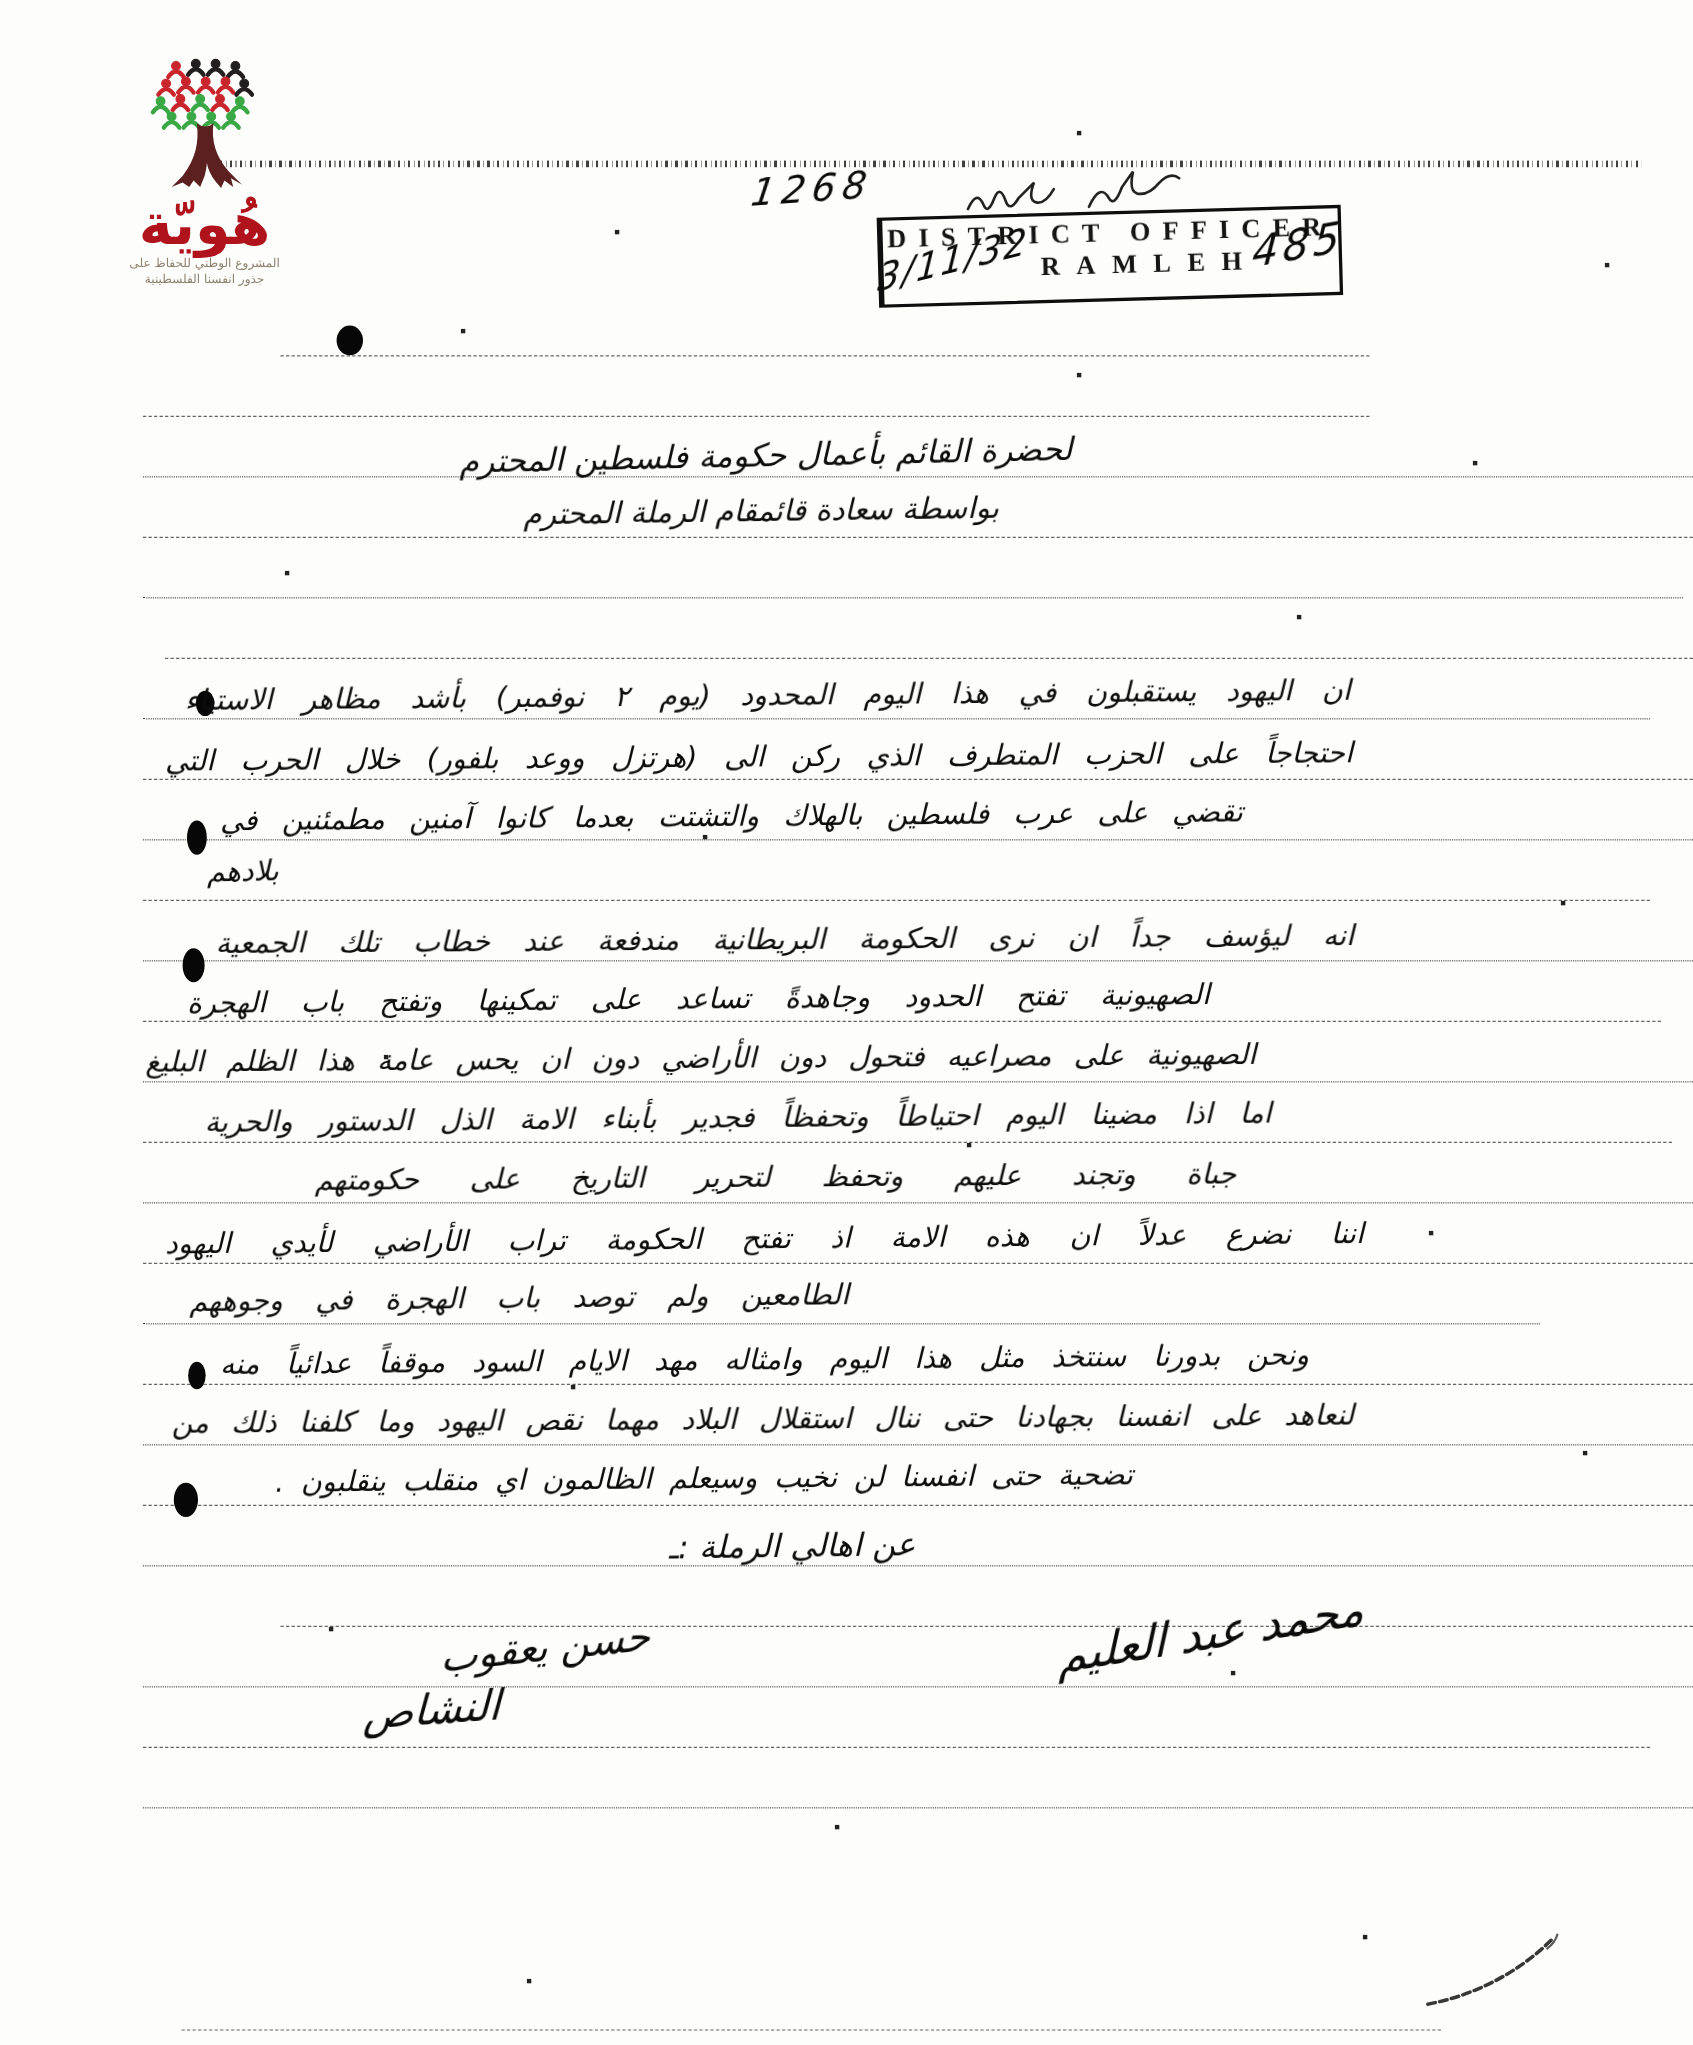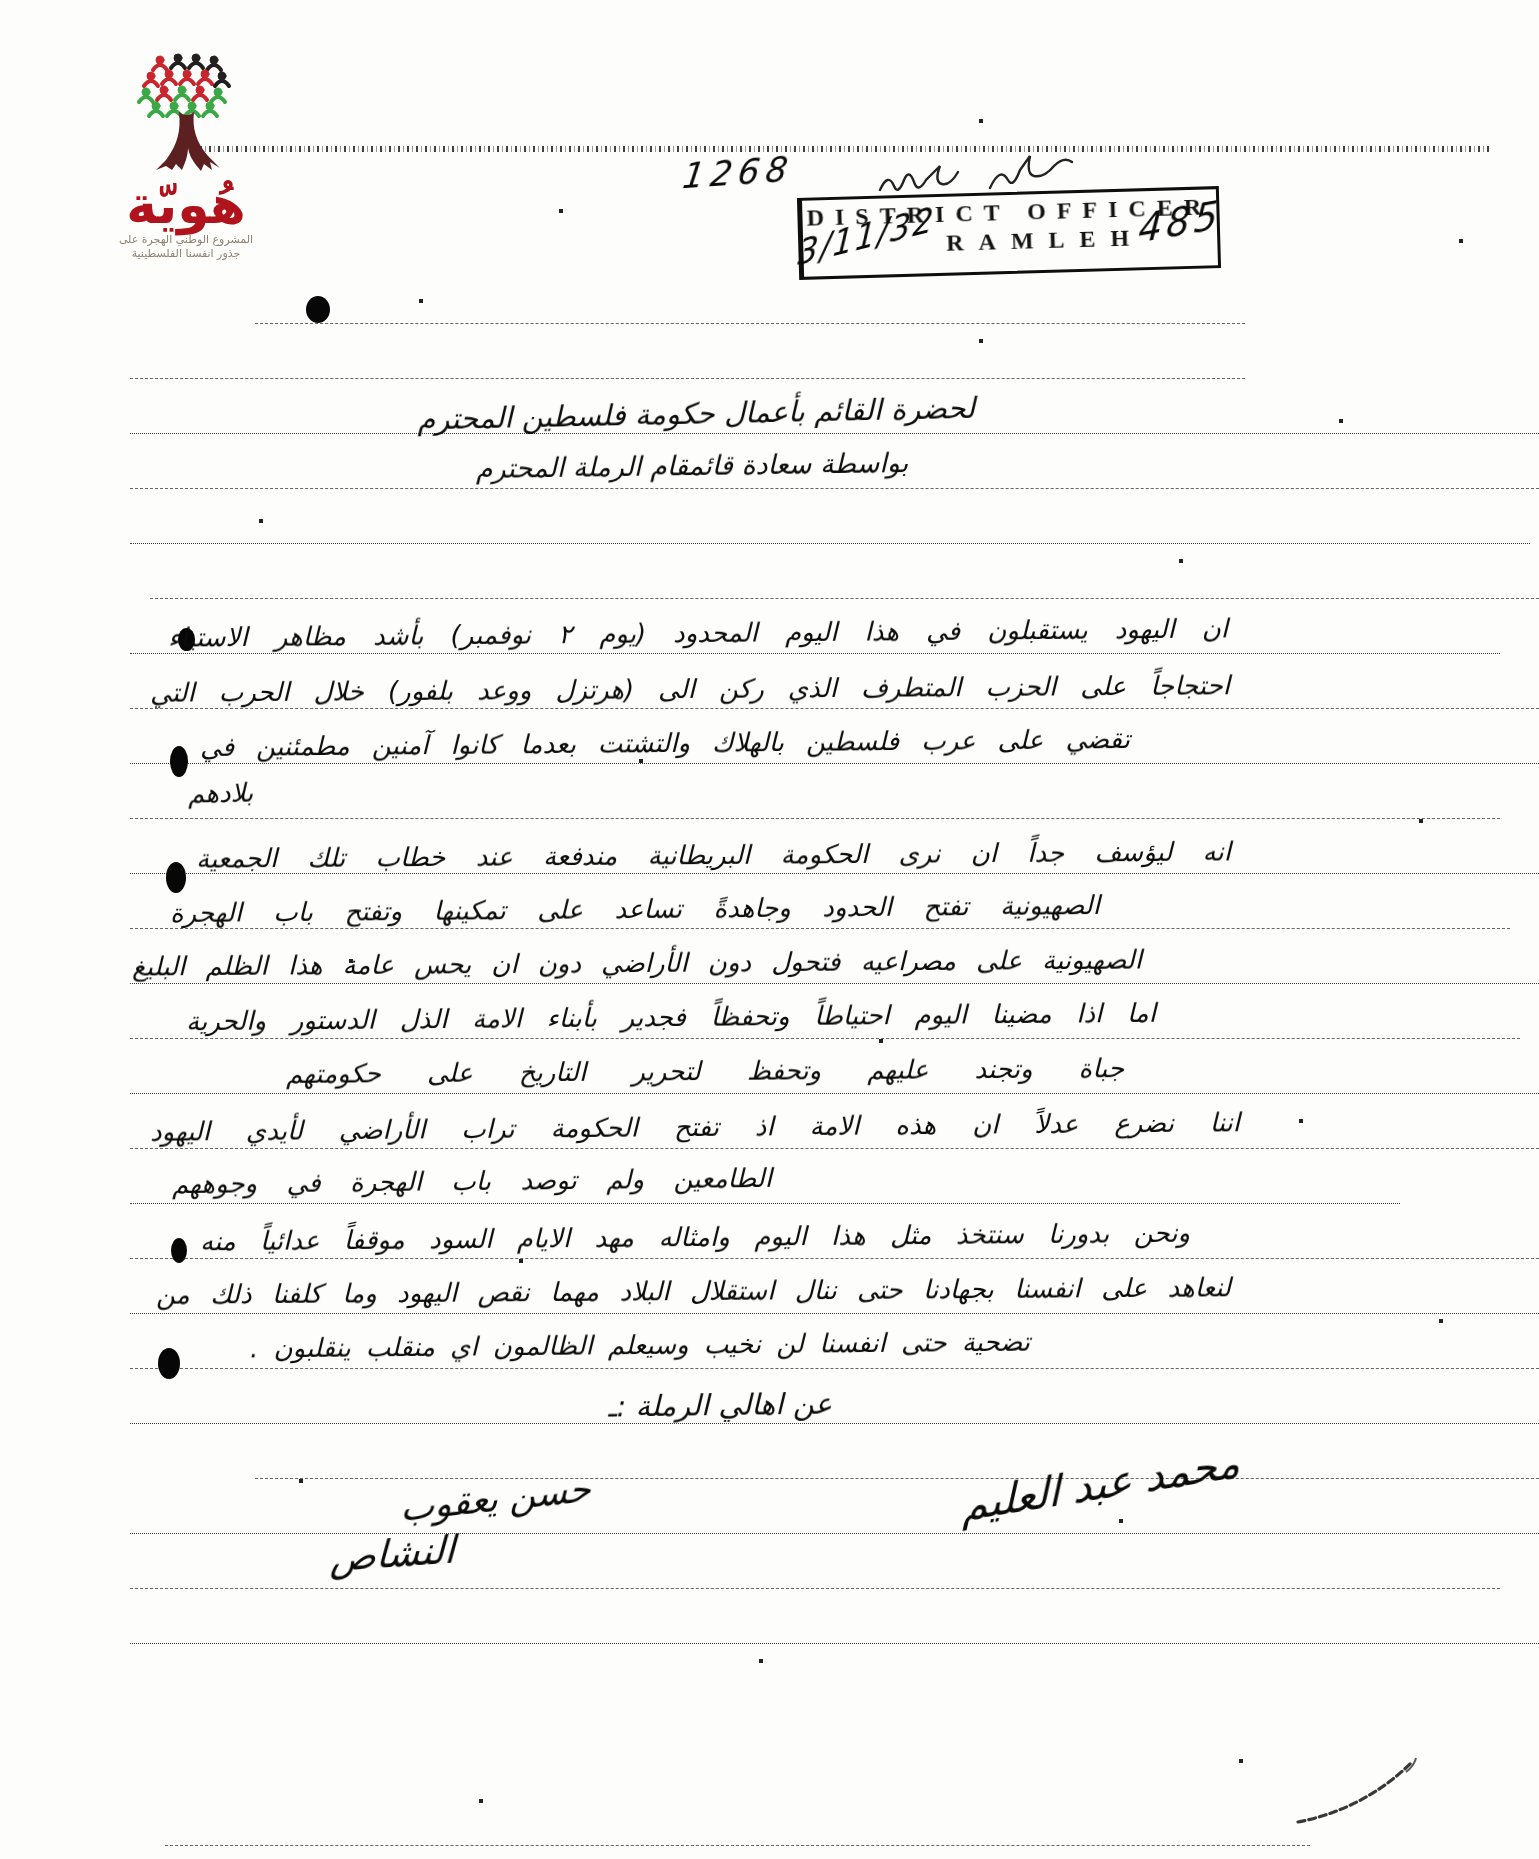--- a/index.html
+++ b/index.html
@@ -153,21 +153,21 @@
           <circle cx="84" cy="54" r="4" fill="#39a845"></circle>
           <path d="M77 64 Q84 54 91 64" stroke-width="4"></path>
         </g>
     </g>
 
     <path fill="#5c2020" d="M53 60 C55 78 52 92 40 108 L30 118 L40 114 L46 118 L50 112 L56 118 L60 108
       C61 104 62 100 62 96 C63 102 66 108 70 113 L75 119 L78 112 L86 118 L84 110 L94 116 L82 104
       C70 90 66 76 68 60 C63 64 58 64 53 60 Z"></path>
   </svg>
   <div class="wordmark">هُويّة</div>
-  <div class="tagline">المشروع الوطني الهجرة على</div>
+  <div class="tagline">المشروع الوطني للحفاظ على</div>
   <div class="tagline">جذور انفسنا الفلسطينية</div>
 </div>
 
 <div class="abs latin-hand" style="left:683px;top:152px;font-size:34px;transform:rotate(-4deg) skewX(-12deg);letter-spacing:6px;">1268</div>
 
 <svg class="abs" style="left:870px;top:148px;" width="300" height="60">
   <path d="M10 42 q8 -18 14 -4 q4 10 10 -6 q5 -12 10 2 q4 12 12 -2 l14 -14 q-6 16 2 18 q8 2 16 -12
            M120 40 q10 -22 18 -8 q5 9 12 -10 l10 -14 q-4 18 4 20 q10 2 20 -10 q10 -10 18 -4" fill="none" stroke="#0b0b0b" stroke-width="2.4" stroke-linecap="round" opacity=".9"></path>
 </svg>
 

